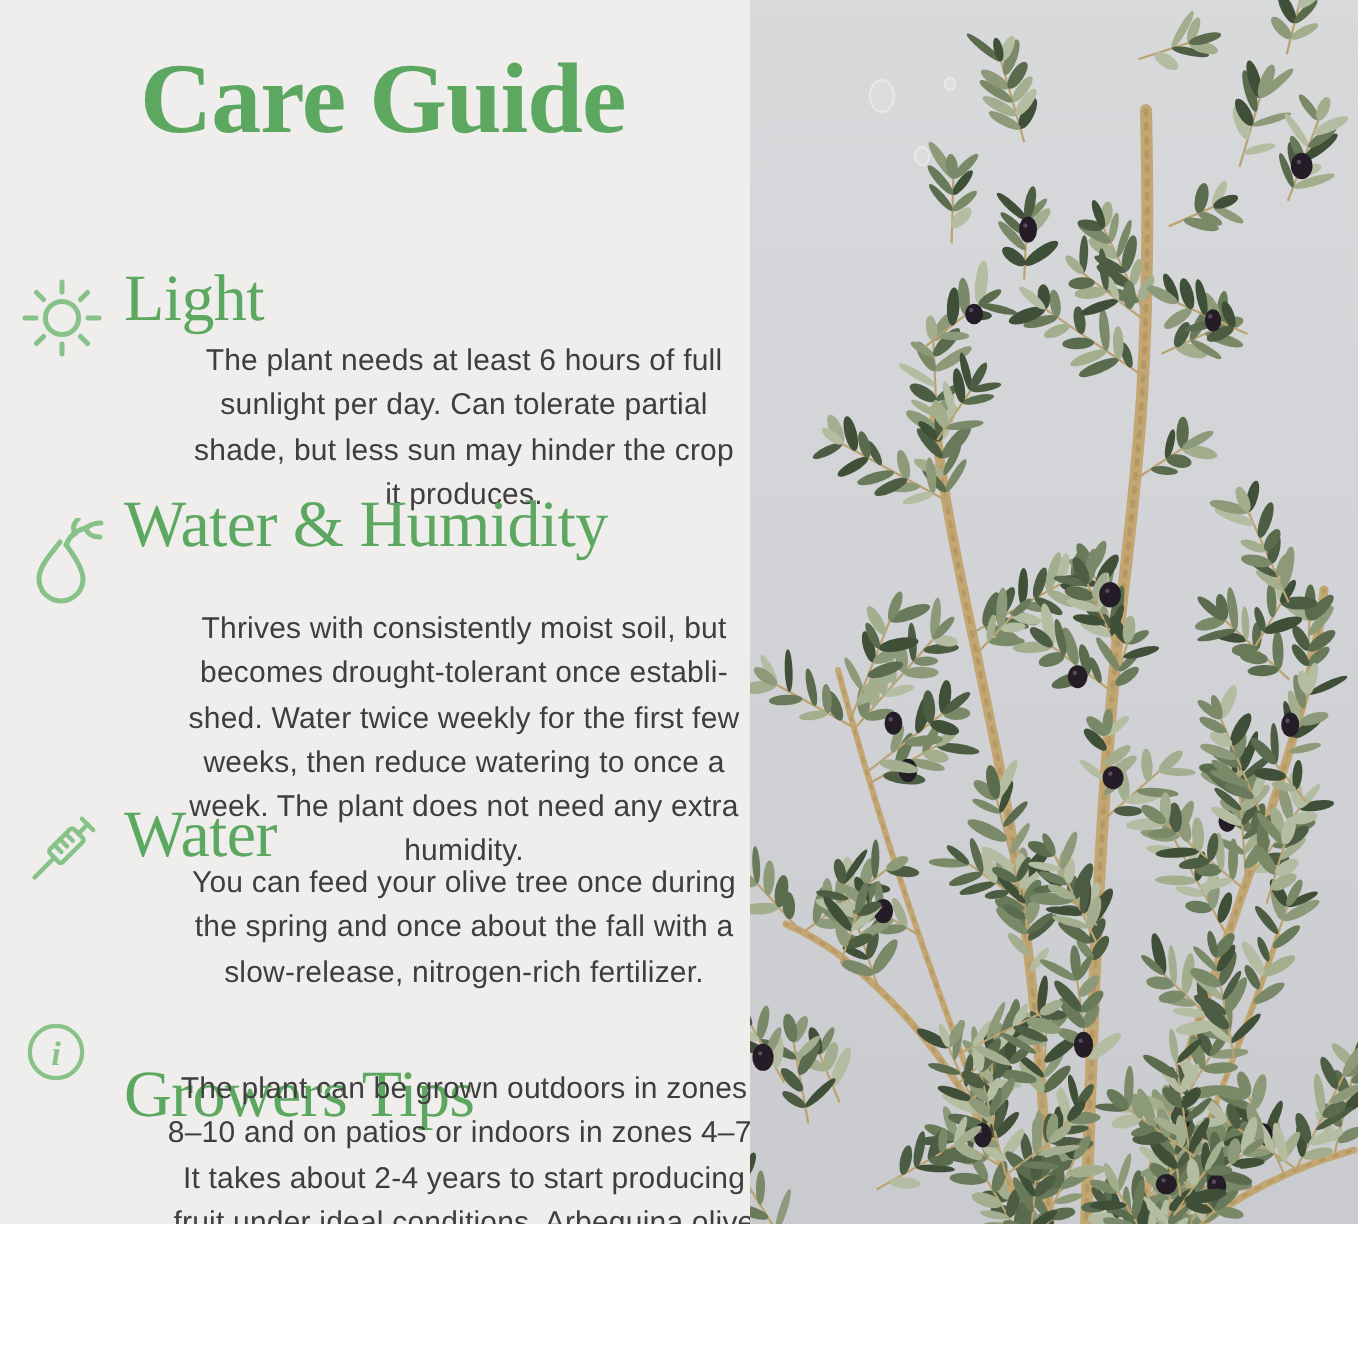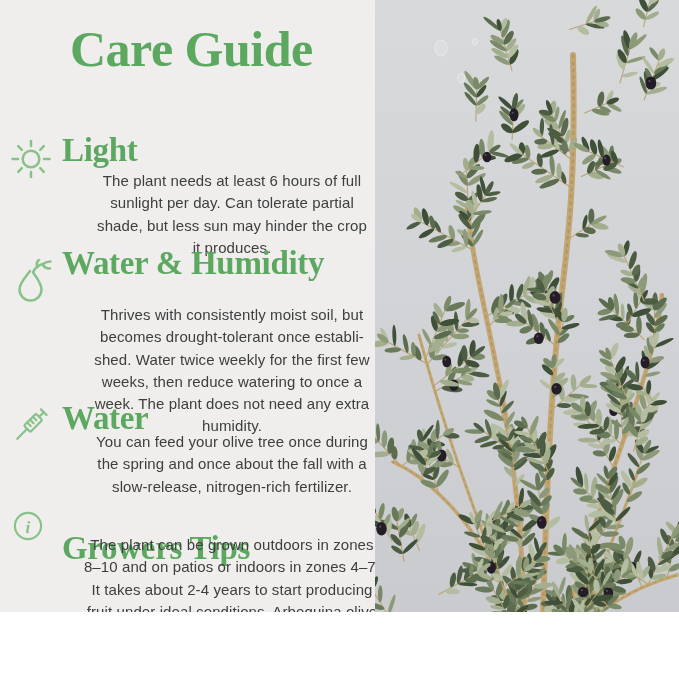--- a/index.html
+++ b/index.html
@@ -12,21 +12,21 @@
     position:absolute;left:70px;top:24px;margin:0;
     font-family:"Liberation Serif",serif;font-weight:700;
     font-size:50px;line-height:1;letter-spacing:-0.5px;
     color:#5da861;
   }
   .care-section{display:contents;}
   .section-icon{position:absolute;display:block;}
   .section-icon svg{display:block;width:100%;height:100%;}
   .section-heading{
     position:absolute;margin:0;
-    font-family:"Liberation Serif",serif;font-weight:700;
+    font-family:"Liberation Serif",serif;font-weight:400;
     font-size:33px;line-height:1;letter-spacing:-0.3px;
     color:#5da861;
   }
   .section-body{
     position:absolute;left:62px;margin:0;width:340px;
     font-size:15px;line-height:22.3px;letter-spacing:0.1px;
     color:#3e3e3e;white-space:pre-line;text-align:center;
   }
   .photo{
     position:absolute;left:375px;top:0;width:304px;height:679px;

